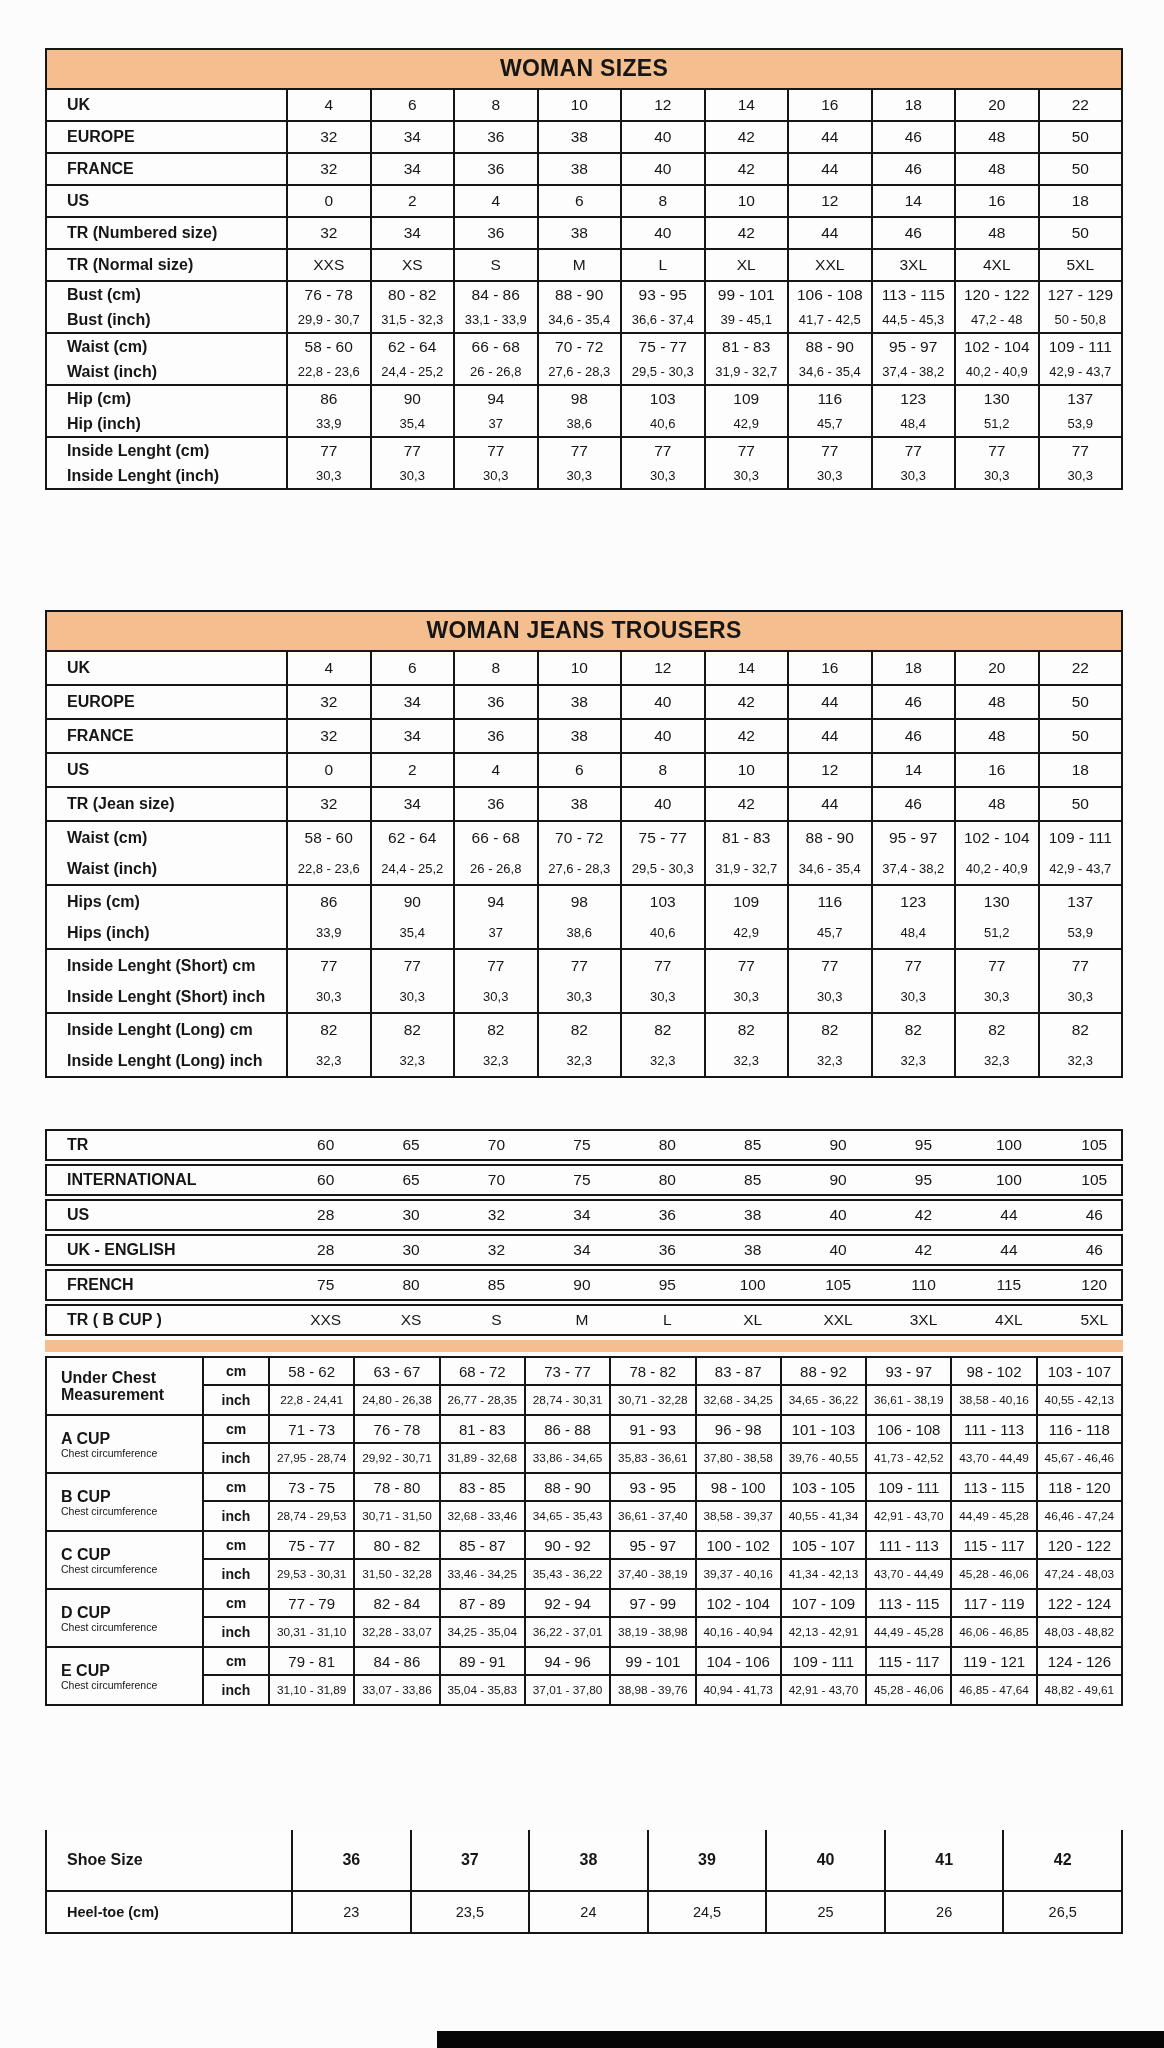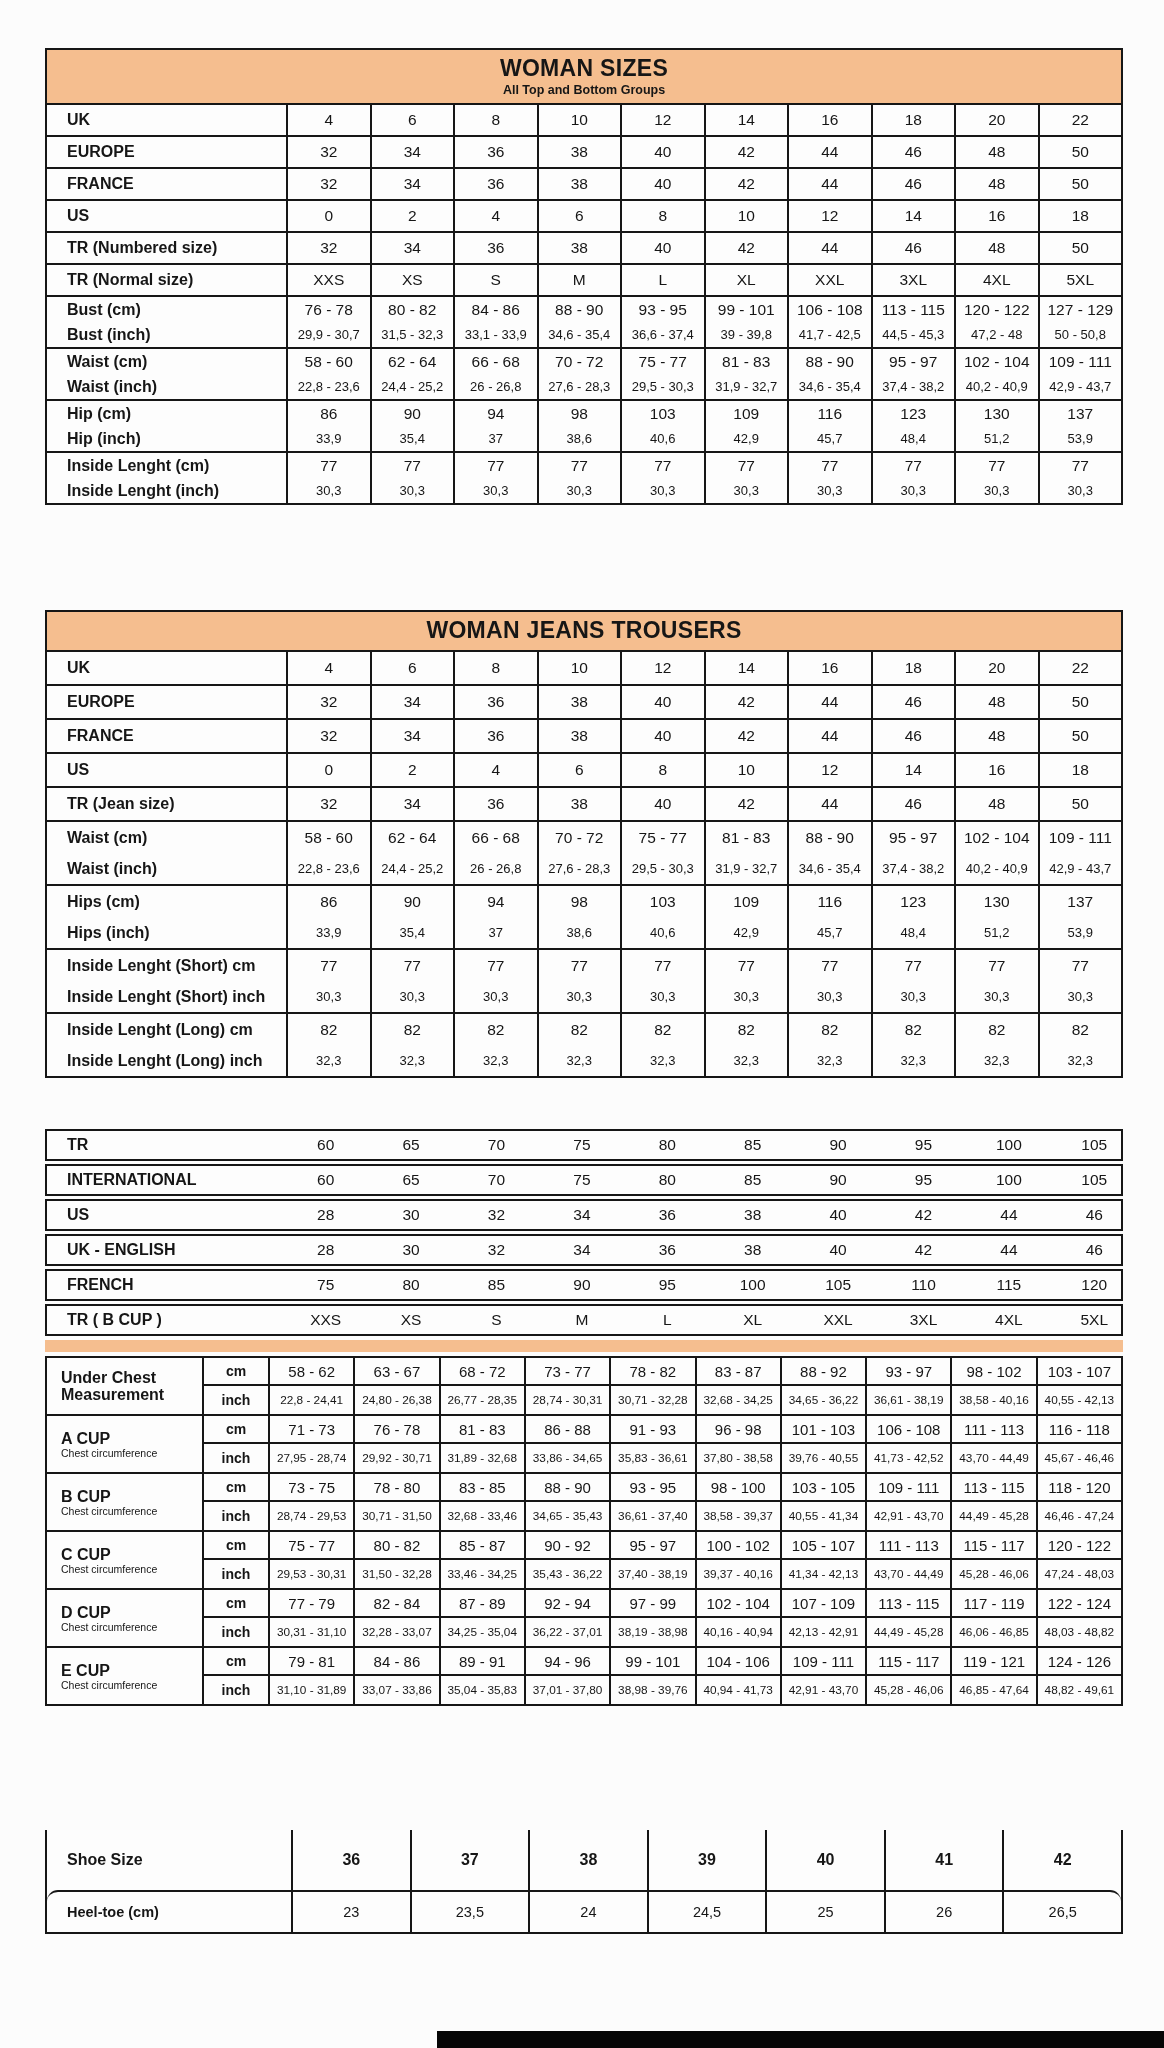--- a/index.html
+++ b/index.html
@@ -24,21 +24,21 @@
     text-align:center;padding:5px 0 6px;
   }
   .hdr-title{font-size:23px;font-weight:700;letter-spacing:.3px;}
   .hdr-sub{font-size:12.5px;font-weight:700;margin-top:1px;}
 
   
   .box{border:2px solid var(--bc);border-top:none;background:var(--cellbg);}
 
   
   .grp + .grp{border-top:2px solid var(--bc);}
-  .row{display:grid;grid-template-columns:239px repeat(10,1fr);border-radius:11px;}
+  .row{display:grid;grid-template-columns:239px repeat(10,1fr);}
   .size .row{height:30px;}
   .size .grp.pair .row{height:25px;}
   #t1.size .row{height:32px;}
   #t1.size .grp.pair .row{height:31px;}
   .cell{
     display:flex;align-items:center;justify-content:center;
     font-size:15.5px;white-space:nowrap;overflow:hidden;
   }
   .row .cell + .cell{border-left:2px solid var(--bc);}
   .cell.lab{justify-content:flex-start;padding-left:20px;font-weight:700;font-size:16px;}
@@ -80,21 +80,20 @@
   
   .bottom-bar{position:absolute;left:437px;width:727px;height:17px;bottom:0;background:#060606;}
 </style>
 </head>
 <body>
 
 <div>
   <section class="tbl size" id="t0">
       <div class="hdr">
         <div class="hdr-title">WOMAN SIZES</div>
-        <div class="hdr-sub">All Top and Bottom Groups</div>
       </div>
       <div class="box">
         <div class="grp">
           <div class="row">
             <div class="cell lab">UK</div>
             <div class="cell val">4</div>
             <div class="cell val">6</div>
             <div class="cell val">8</div>
             <div class="cell val">10</div>
             <div class="cell val">12</div>
@@ -194,21 +193,21 @@
             <div class="cell val">120 - 122</div>
             <div class="cell val">127 - 129</div>
           </div>
           <div class="row">
             <div class="cell lab">Bust (inch)</div>
             <div class="cell val sm">29,9 - 30,7</div>
             <div class="cell val sm">31,5 - 32,3</div>
             <div class="cell val sm">33,1 - 33,9</div>
             <div class="cell val sm">34,6 - 35,4</div>
             <div class="cell val sm">36,6 - 37,4</div>
-            <div class="cell val sm">39 - 39,8</div>
+            <div class="cell val sm">39 - 45,1</div>
             <div class="cell val sm">41,7 - 42,5</div>
             <div class="cell val sm">44,5 - 45,3</div>
             <div class="cell val sm">47,2 - 48</div>
             <div class="cell val sm">50 - 50,8</div>
           </div>
         </div>
         <div class="grp pair">
           <div class="row">
             <div class="cell lab">Waist (cm)</div>
             <div class="cell val">58 - 60</div>

